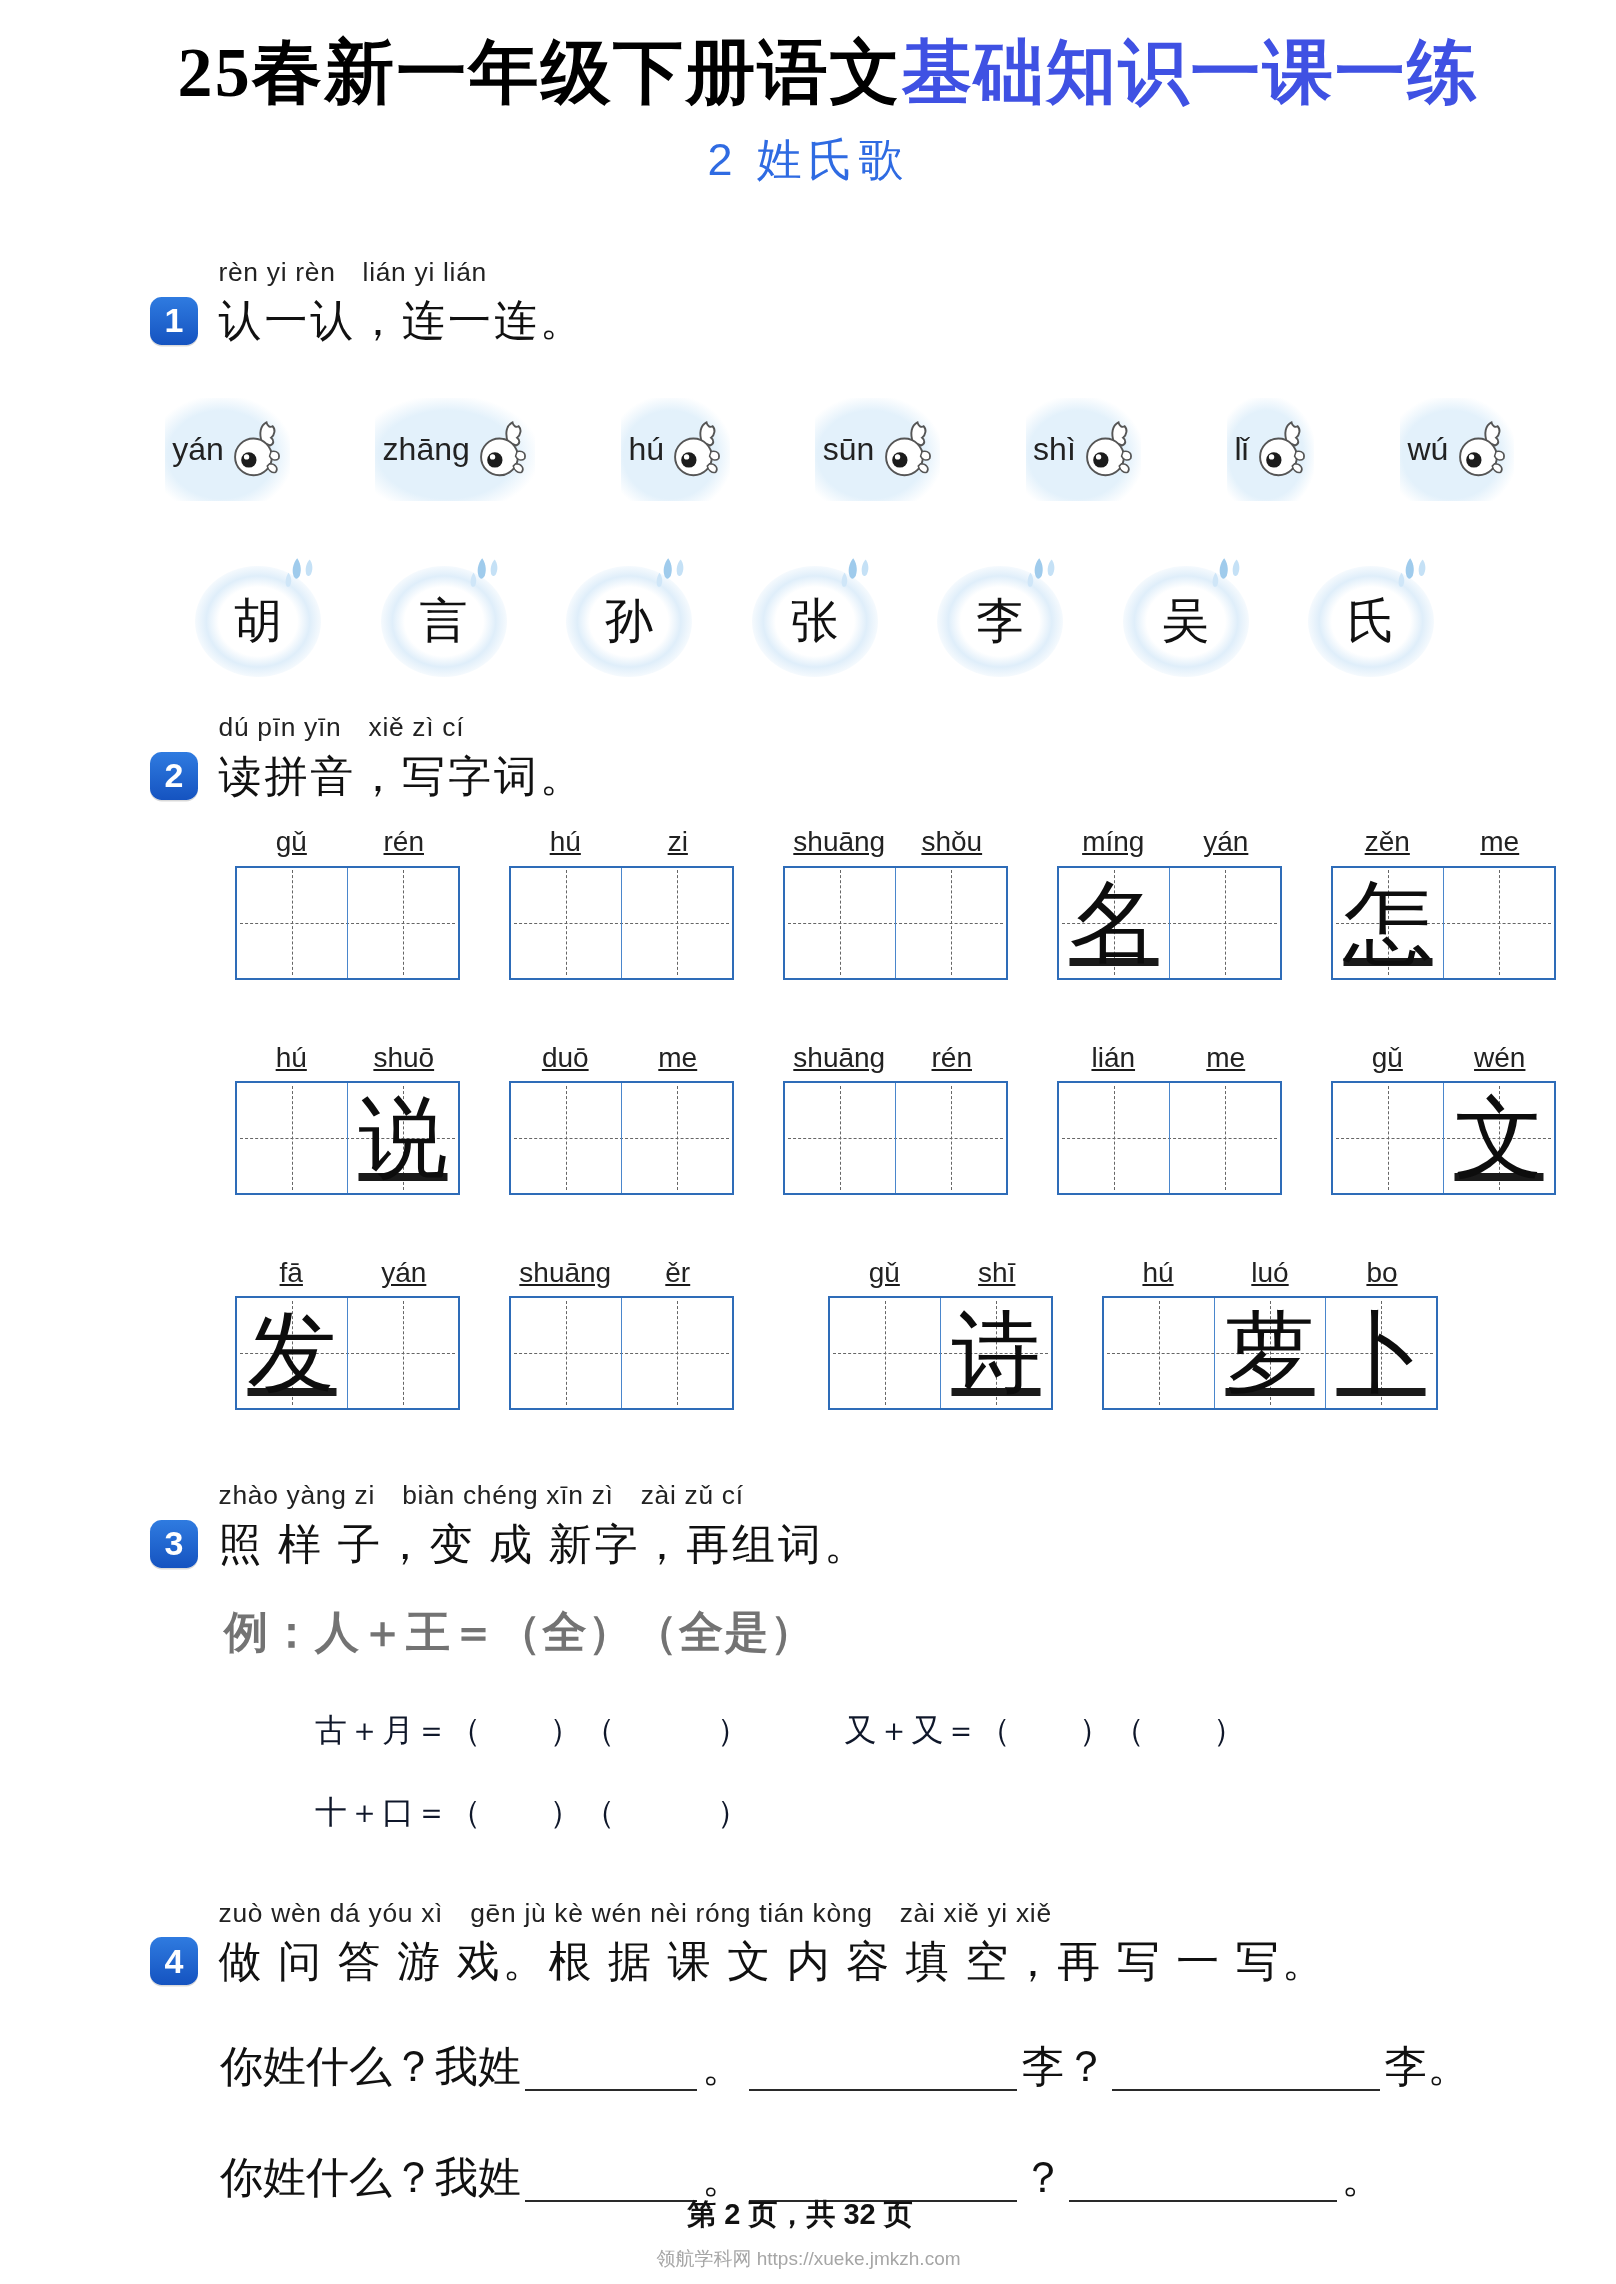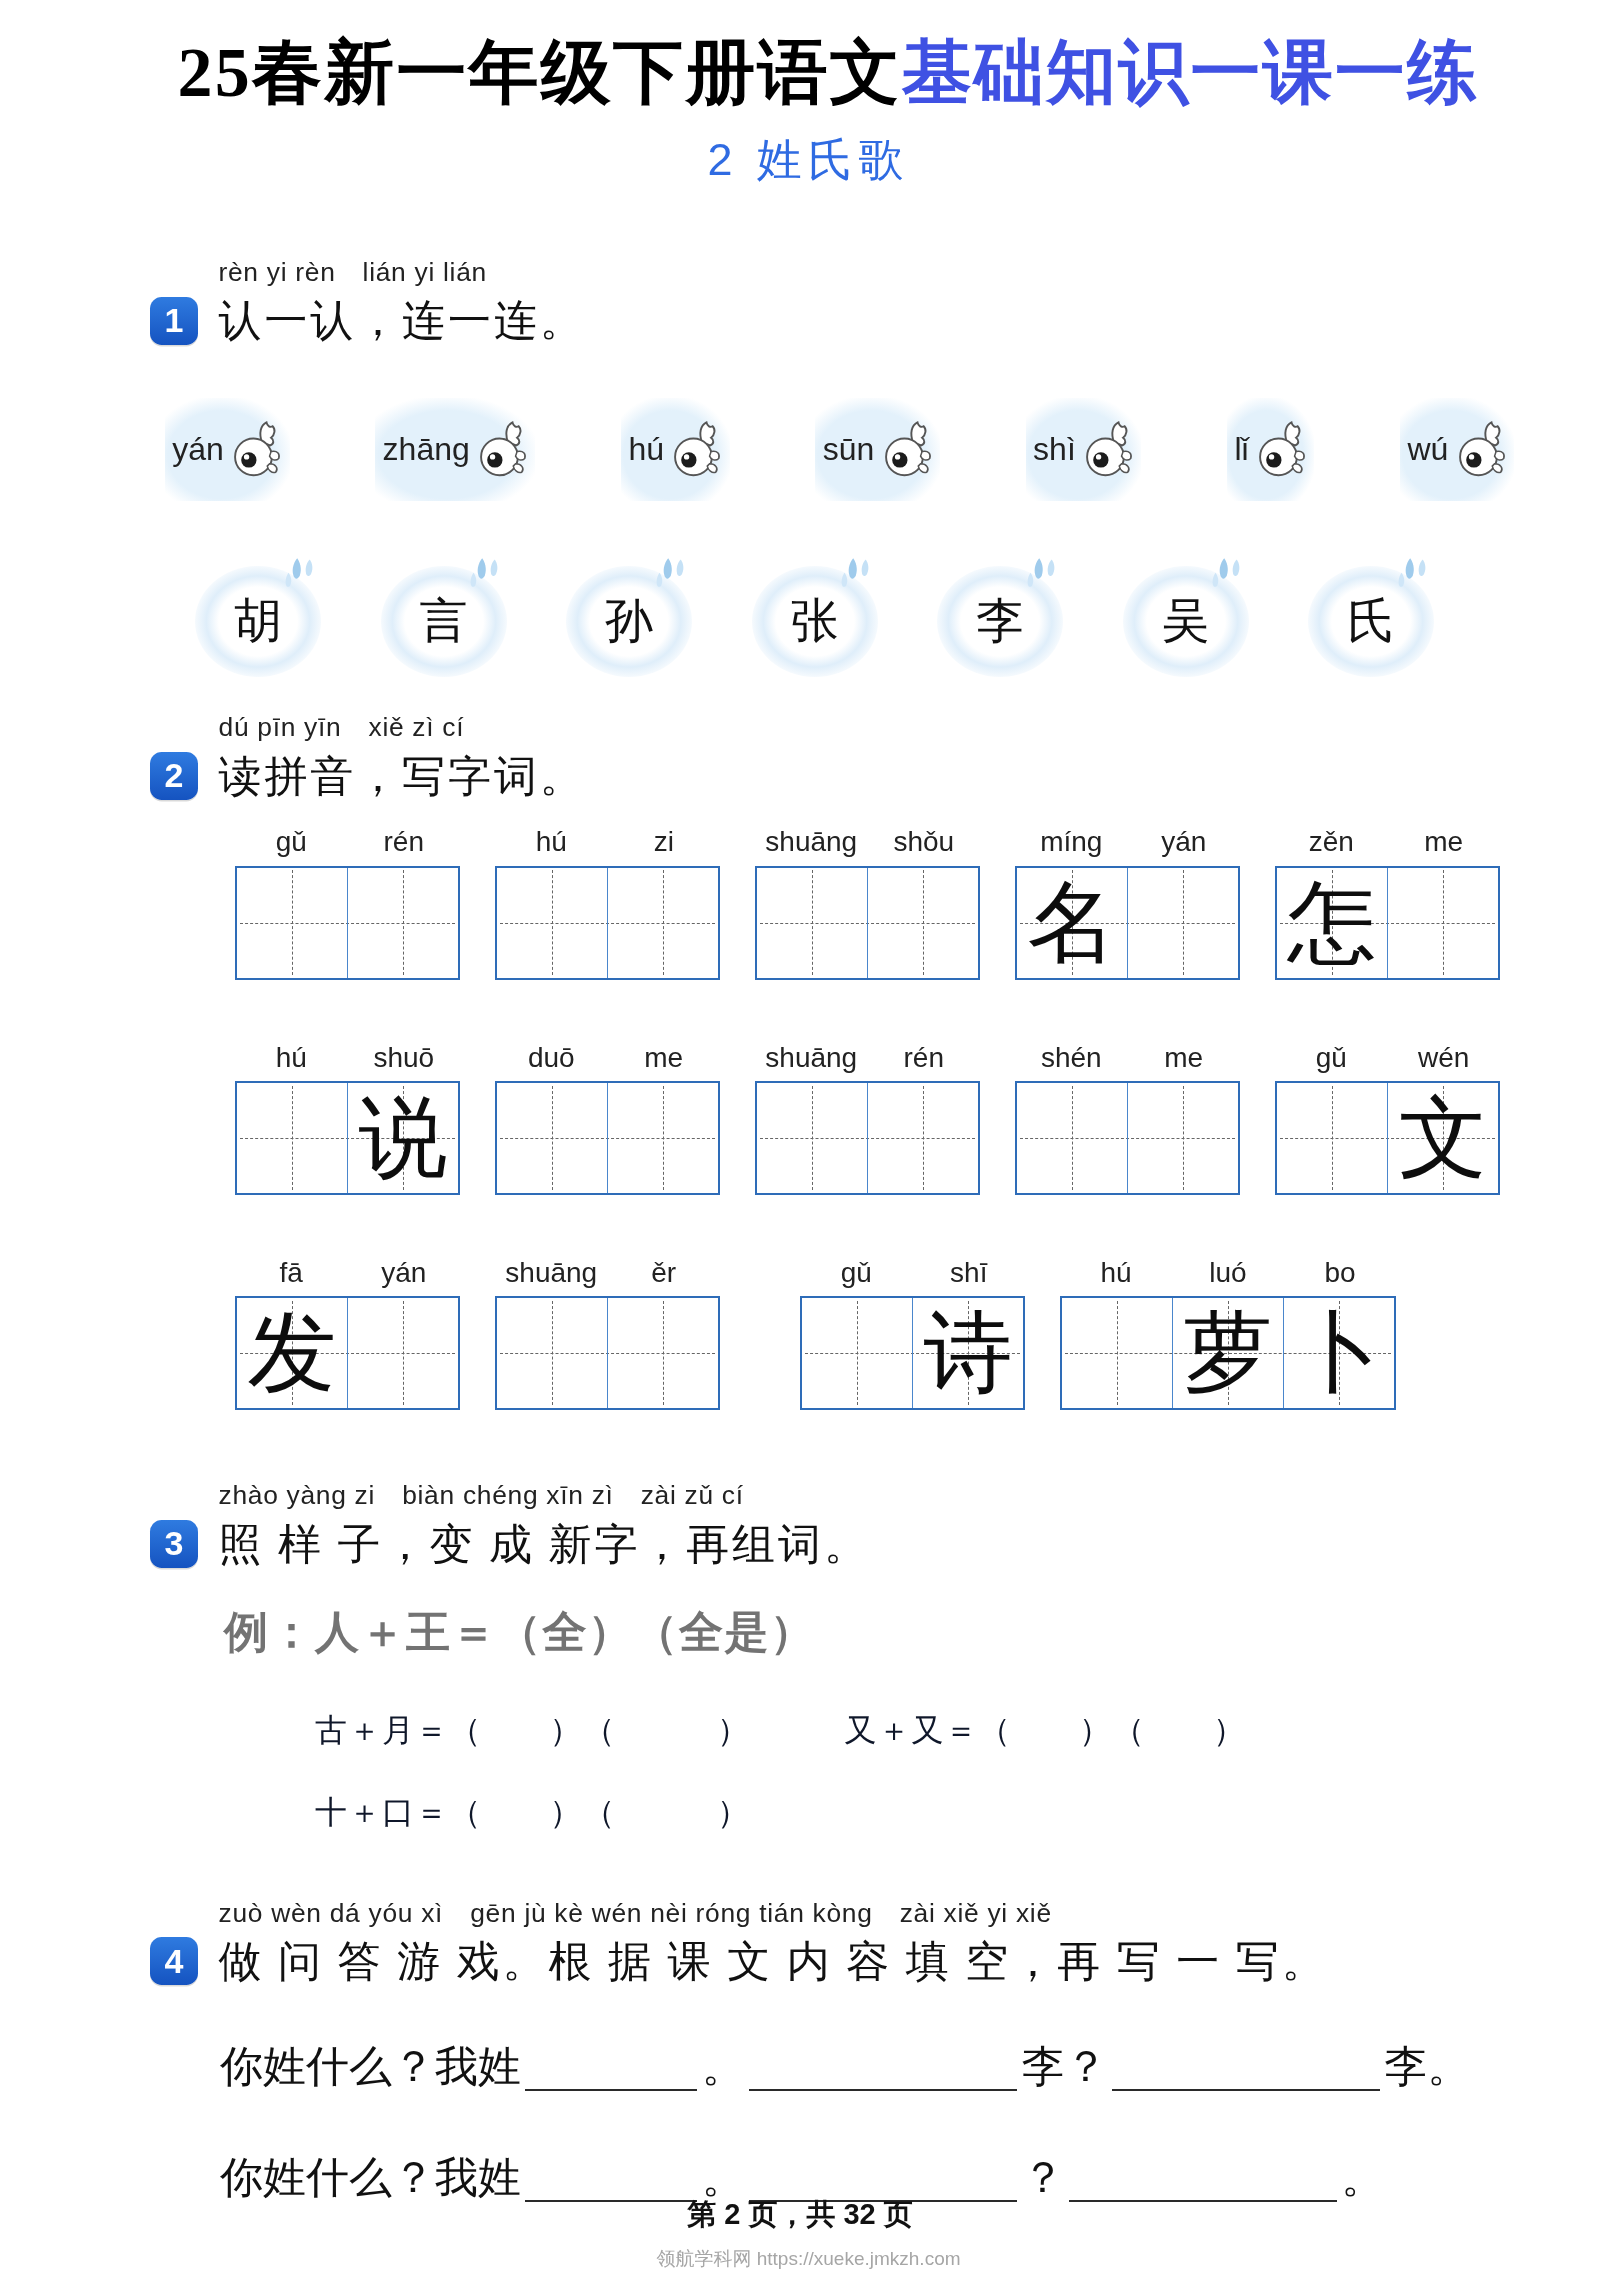--- a/index.html
+++ b/index.html
@@ -29,21 +29,21 @@
             background:radial-gradient(ellipse at 45% 55%, #e3f1fb 0 55%, rgba(255,255,255,0) 75%);}
   .pym-item .py{font-size:32px;color:#222;}
   .pym-item svg{margin-left:4.4px;}
   .match-char-row{margin-top:76px;padding:0 202px 0 214px;display:flex;justify-content:space-between;}
   .chr-item{position:relative;width:88px;height:88px;display:flex;align-items:center;justify-content:center;}
   .chr-item::before{content:"";position:absolute;inset:-11.7px -19px;border-radius:50%;
      background:radial-gradient(ellipse, rgba(255,255,255,0) 44%, #dfeefa 58%, rgba(255,255,255,0) 76%);}
   .chr-item .chr{position:relative;font-family:"Liberation Serif",serif;font-size:48px;color:#111;}
   .chr-item svg{position:absolute;top:-20.5px;right:-17.6px;}
   
-  .wrow{display:flex;gap:35px;padding-left:235px;}
+  .wrow{display:flex;gap:49px;padding-left:235px;text-decoration:underline;}
   .wrow.first{margin-top:20.5px;}
   .wrow.later{margin-top:62px;}
   .plabels{display:flex;margin-bottom:7.3px;}
   .plabels span{flex:1;text-align:center;font-size:28px;color:#222;}
   .wgrid{display:flex;border:2.2px solid #2e6cb8;position:relative;background:#fff;}
   .wcell{width:110px;height:110px;position:relative;display:flex;align-items:center;justify-content:center;}
   .wcell + .wcell{border-left:1.5px solid #4a86cc;}
   .wcell::before{content:"";position:absolute;left:50%;top:2.9px;bottom:2.9px;border-left:1.5px dashed #666;}
   .wgrid .hline{position:absolute;left:2.9px;right:2.9px;top:50%;border-top:1.5px dashed #666;pointer-events:none;}
   .wchar{position:relative;font-family:"Liberation Serif",serif;font-size:89px;color:#0d0d0d;z-index:1;}
@@ -315,21 +315,21 @@
         <div class="wcell">
             <span class="wchar"></span>
           </div>
         <div class="wcell">
             <span class="wchar"></span>
           </div>
       </div>
     </div>
     <div class="wgroup">
       <div class="plabels">
-          <span>shén</span>
+          <span>lián</span>
           <span>me</span>
         </div>
       <div class="wgrid">
           <div class="hline"></div>
         <div class="wcell">
             <span class="wchar"></span>
           </div>
         <div class="wcell">
             <span class="wchar"></span>
           </div>

